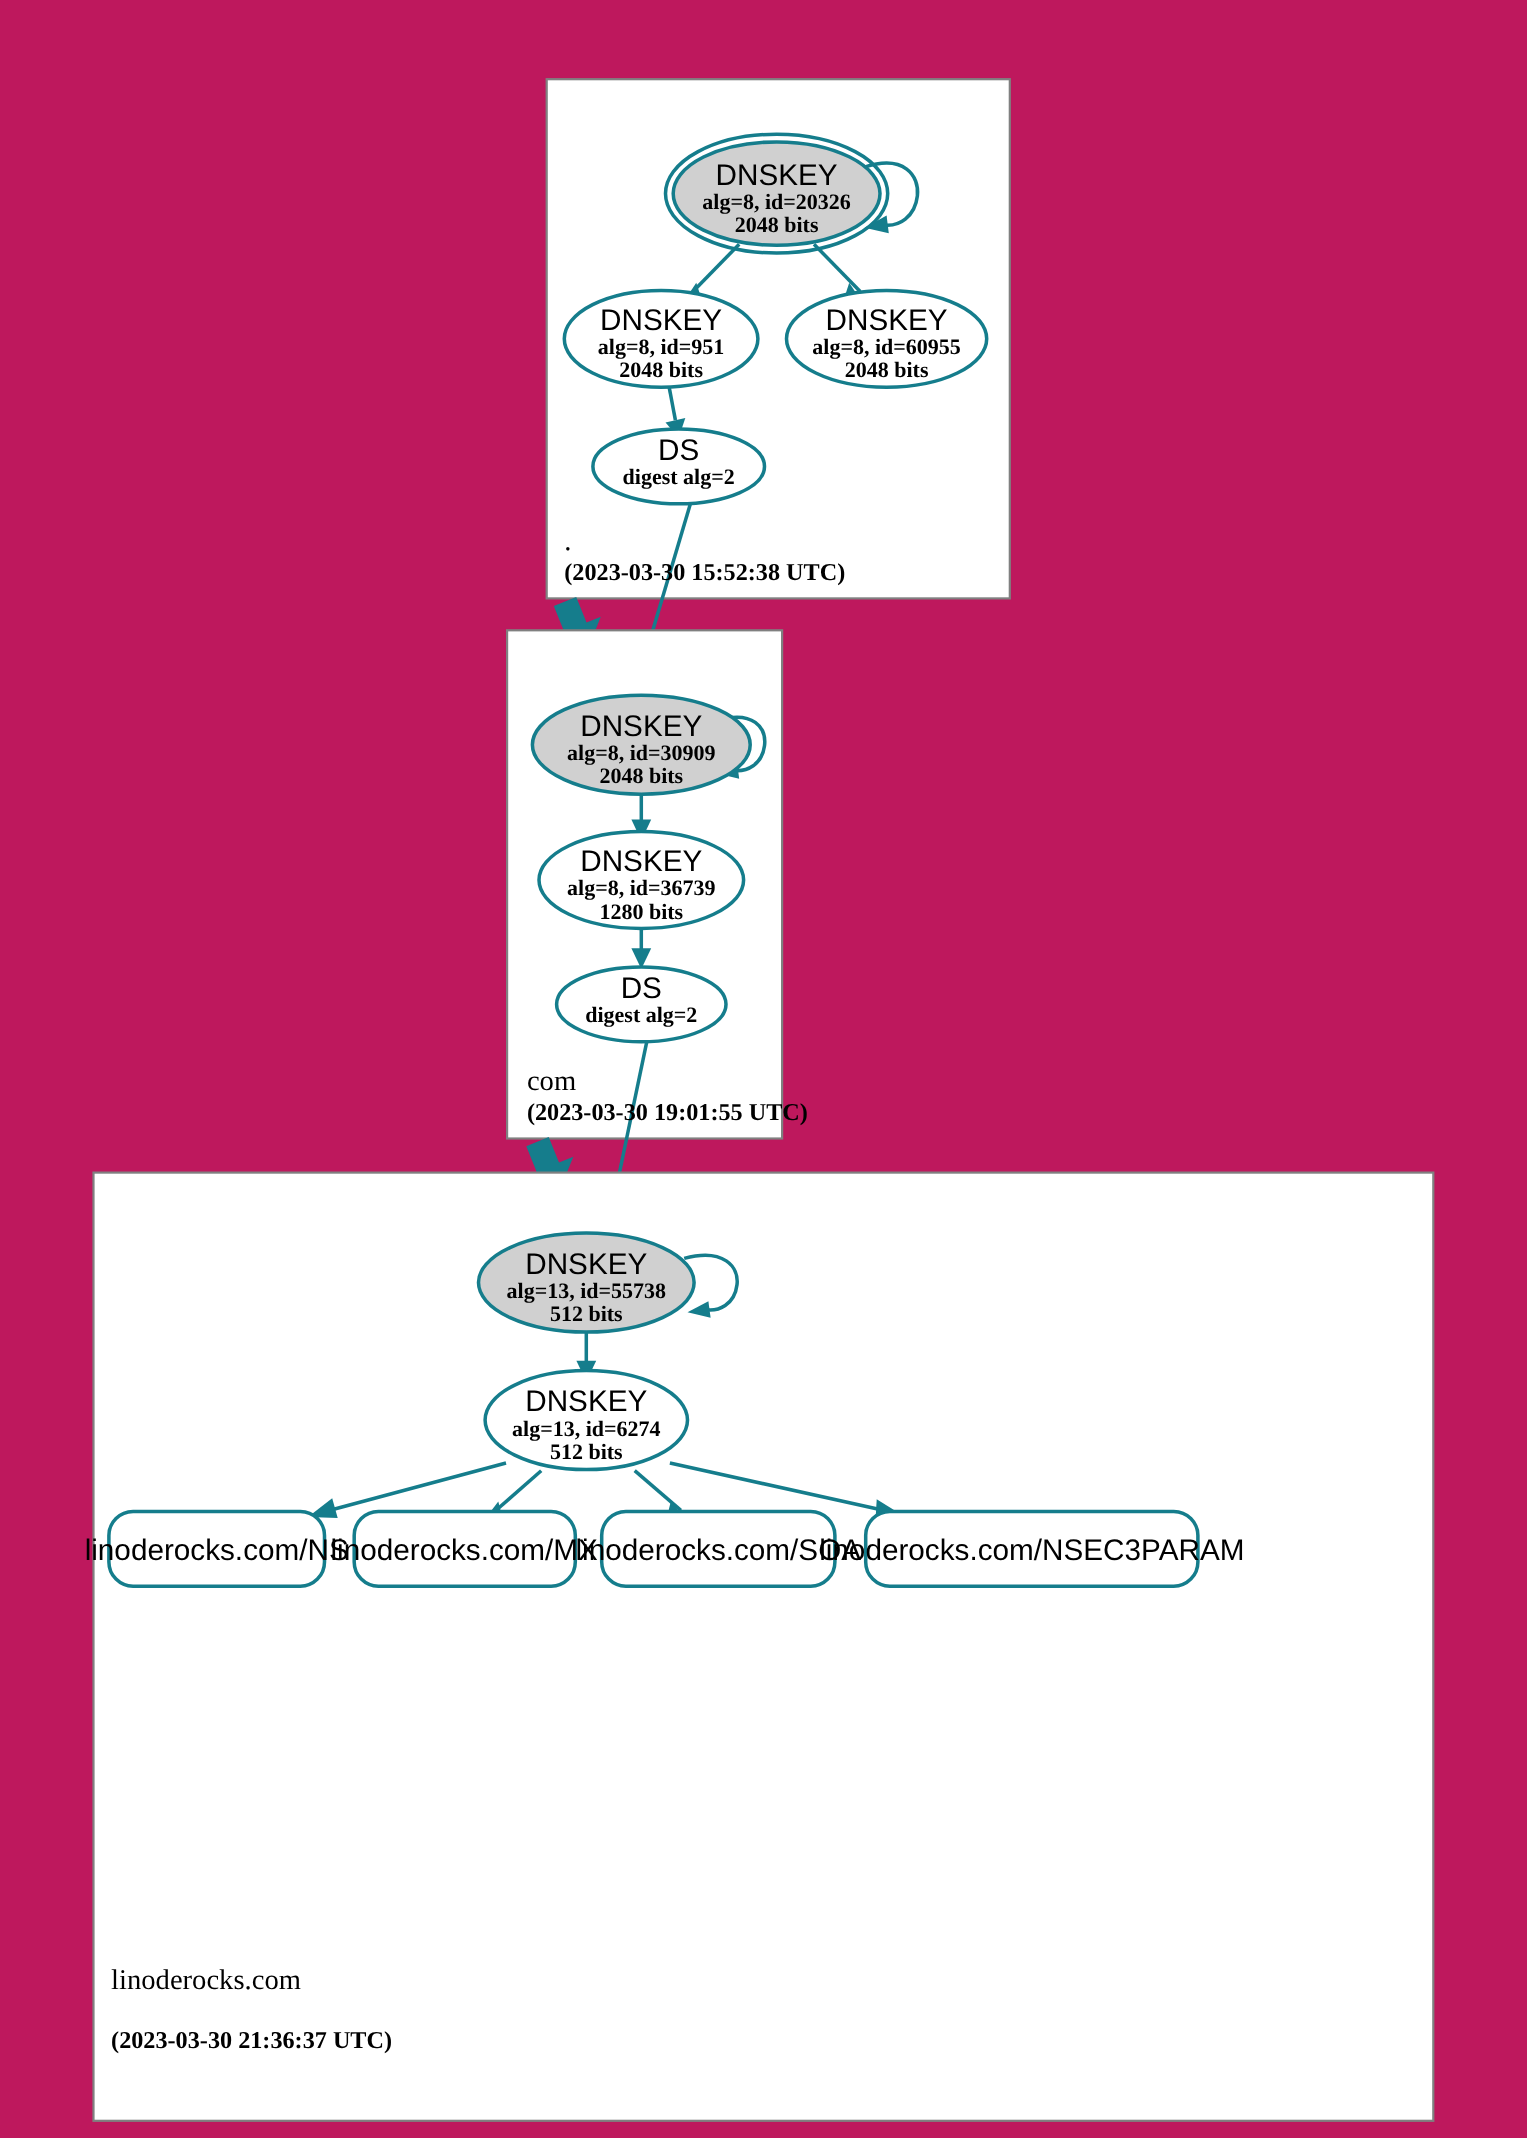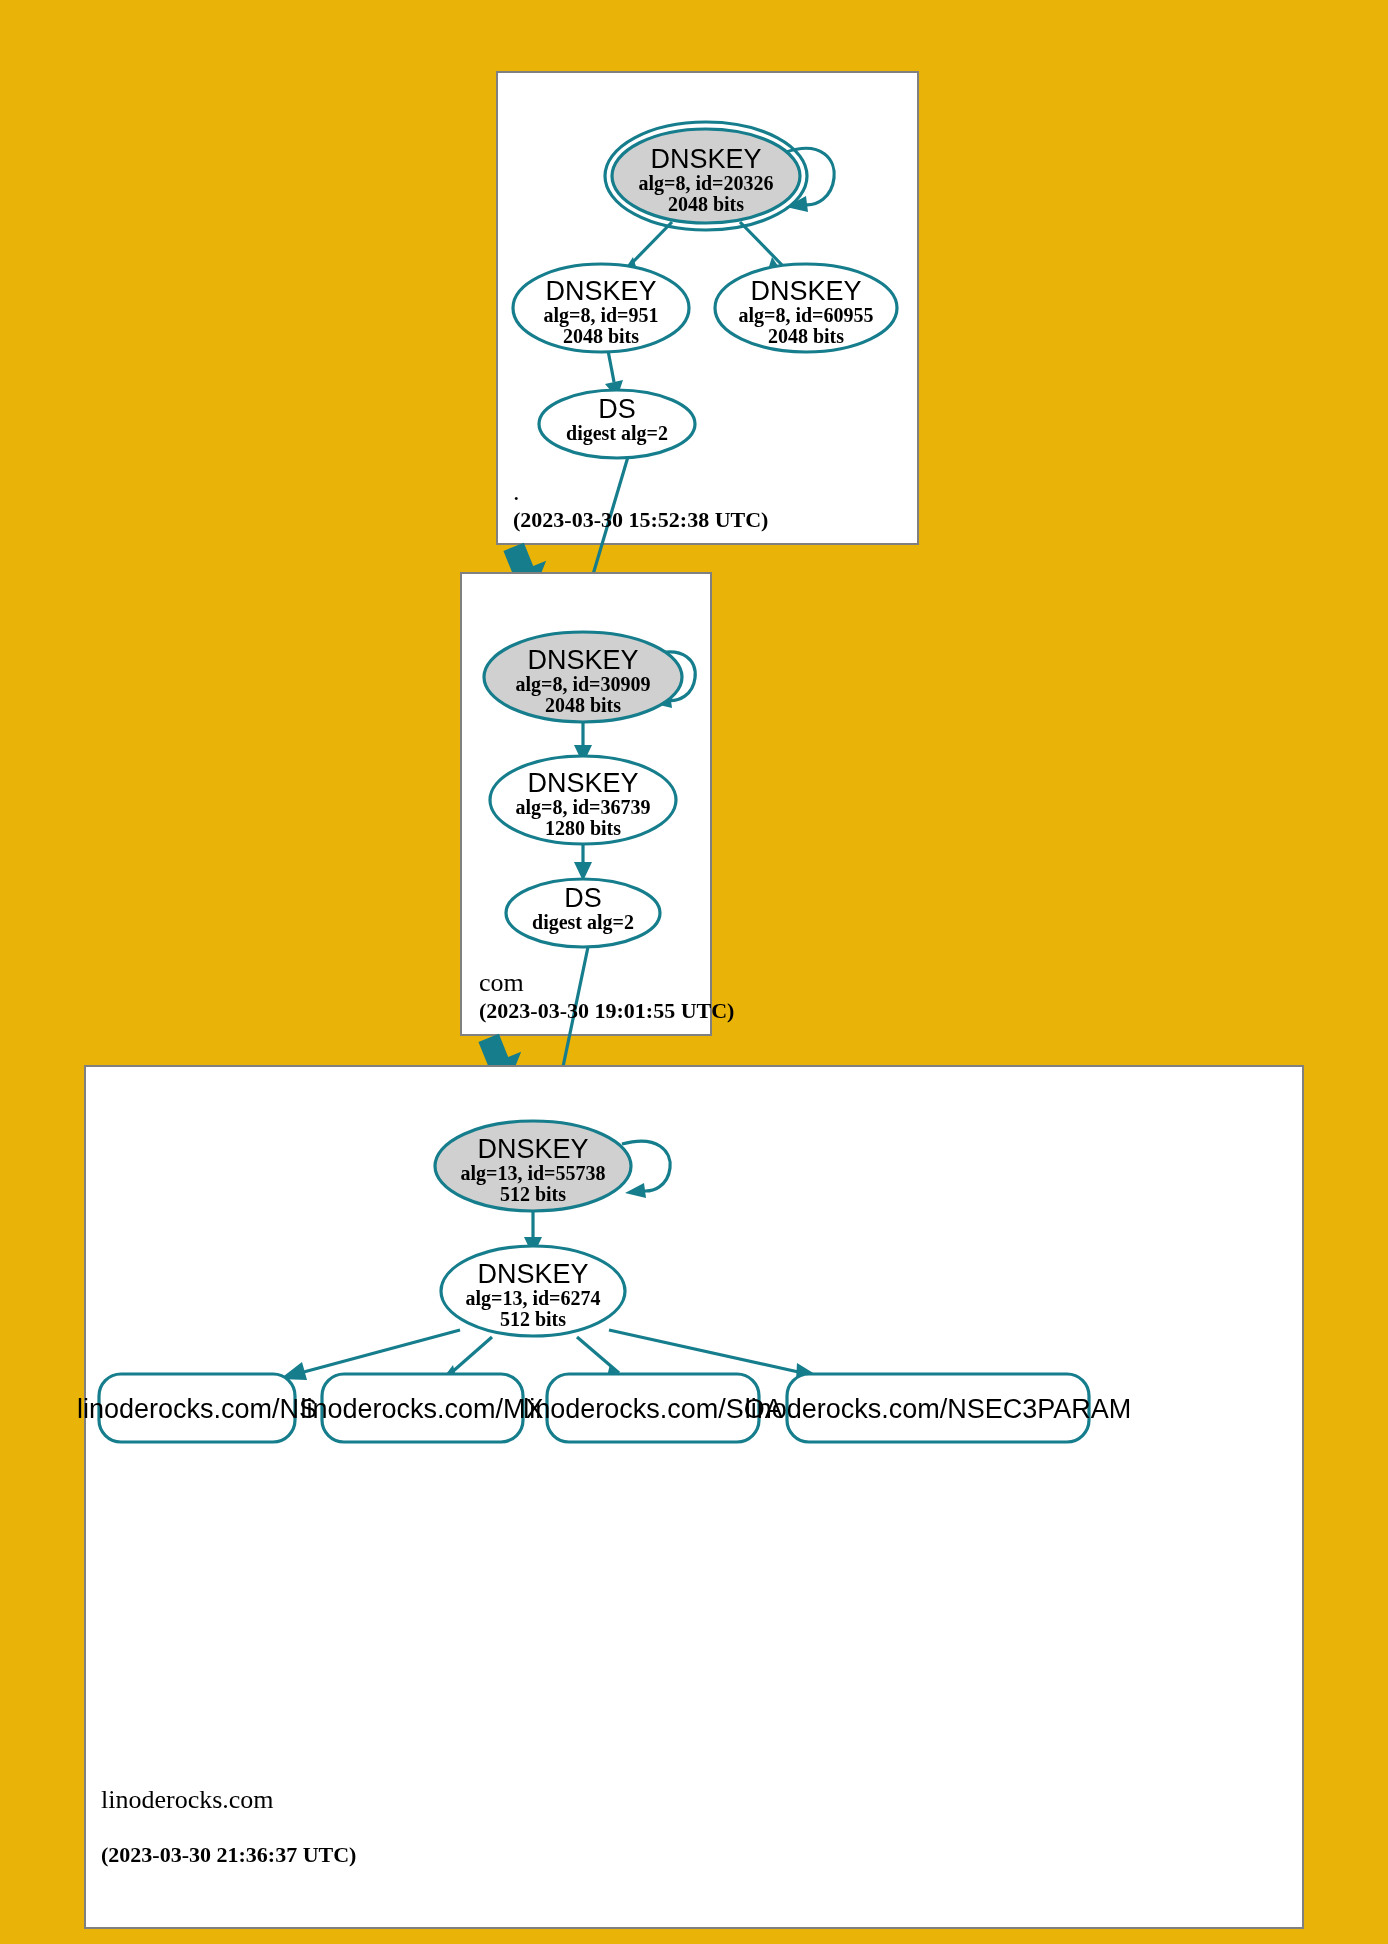--- a/index.html
+++ b/index.html
@@ -4,21 +4,21 @@
 <style>
   html, body {
     margin: 0;
     padding: 0;
     background: #ffffff;
   }
   #canvas {
     position: relative;
     width: 1388px;
     height: 1944px;
-    background: #eab308;
+    background: #be185d;
     font-family: "Liberation Sans", sans-serif;
     overflow: hidden;
   }
   svg.layer {
     position: absolute;
     top: 0;
     left: 0;
     width: 1388px;
     height: 1944px;
   }

